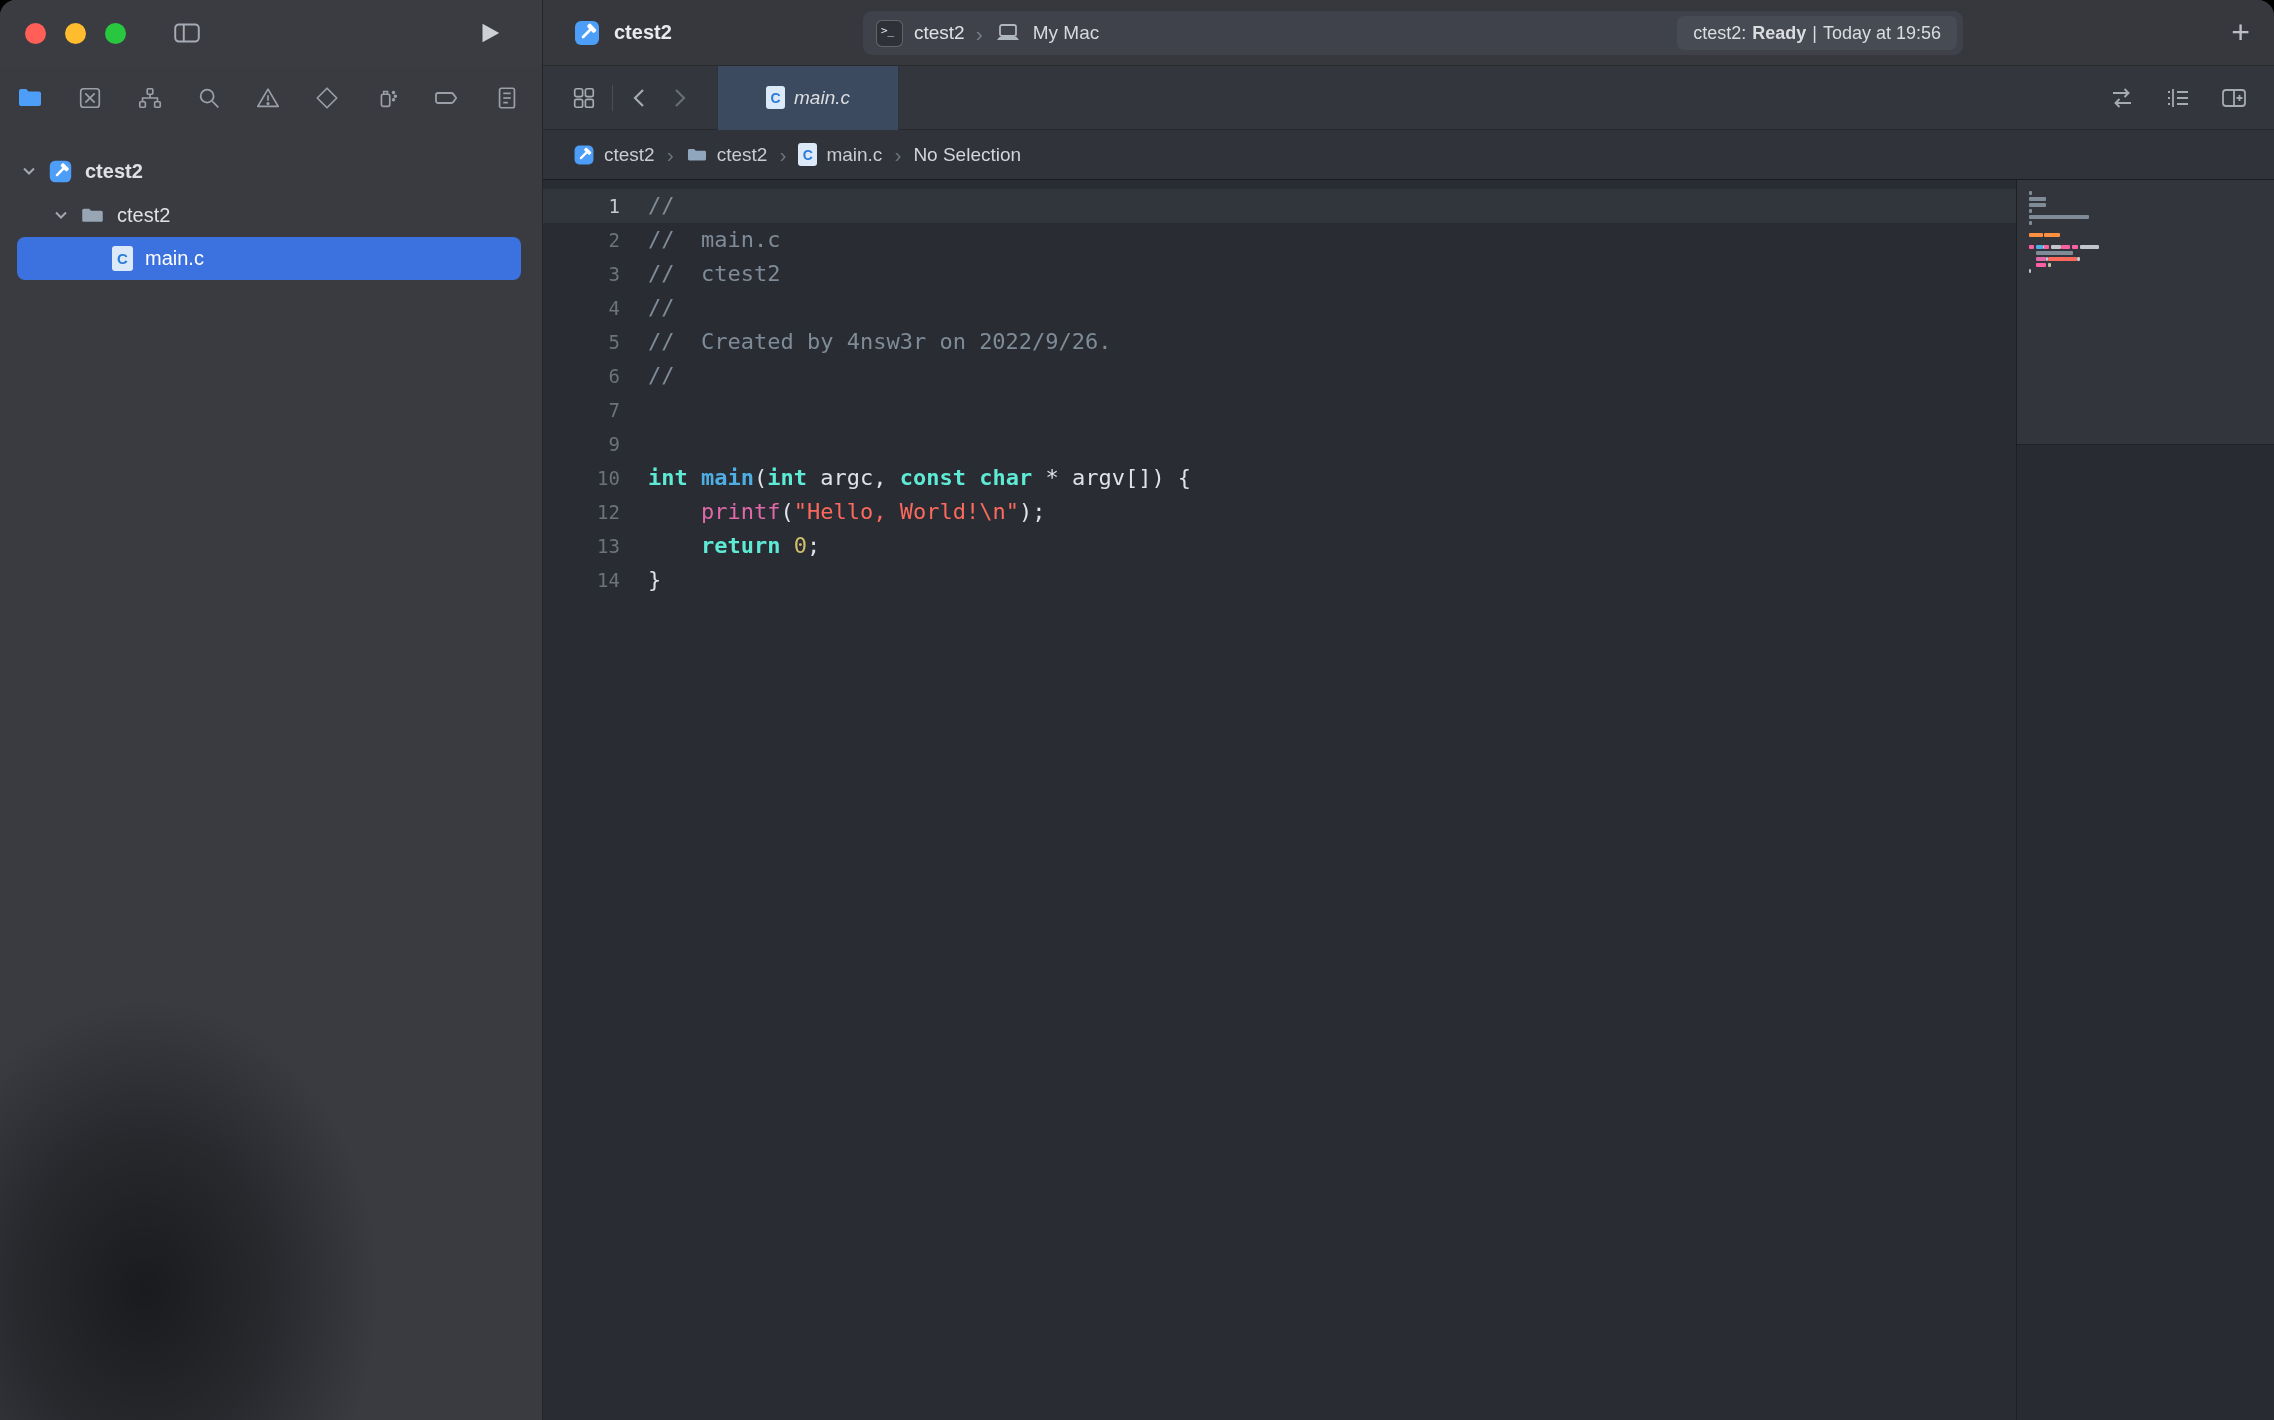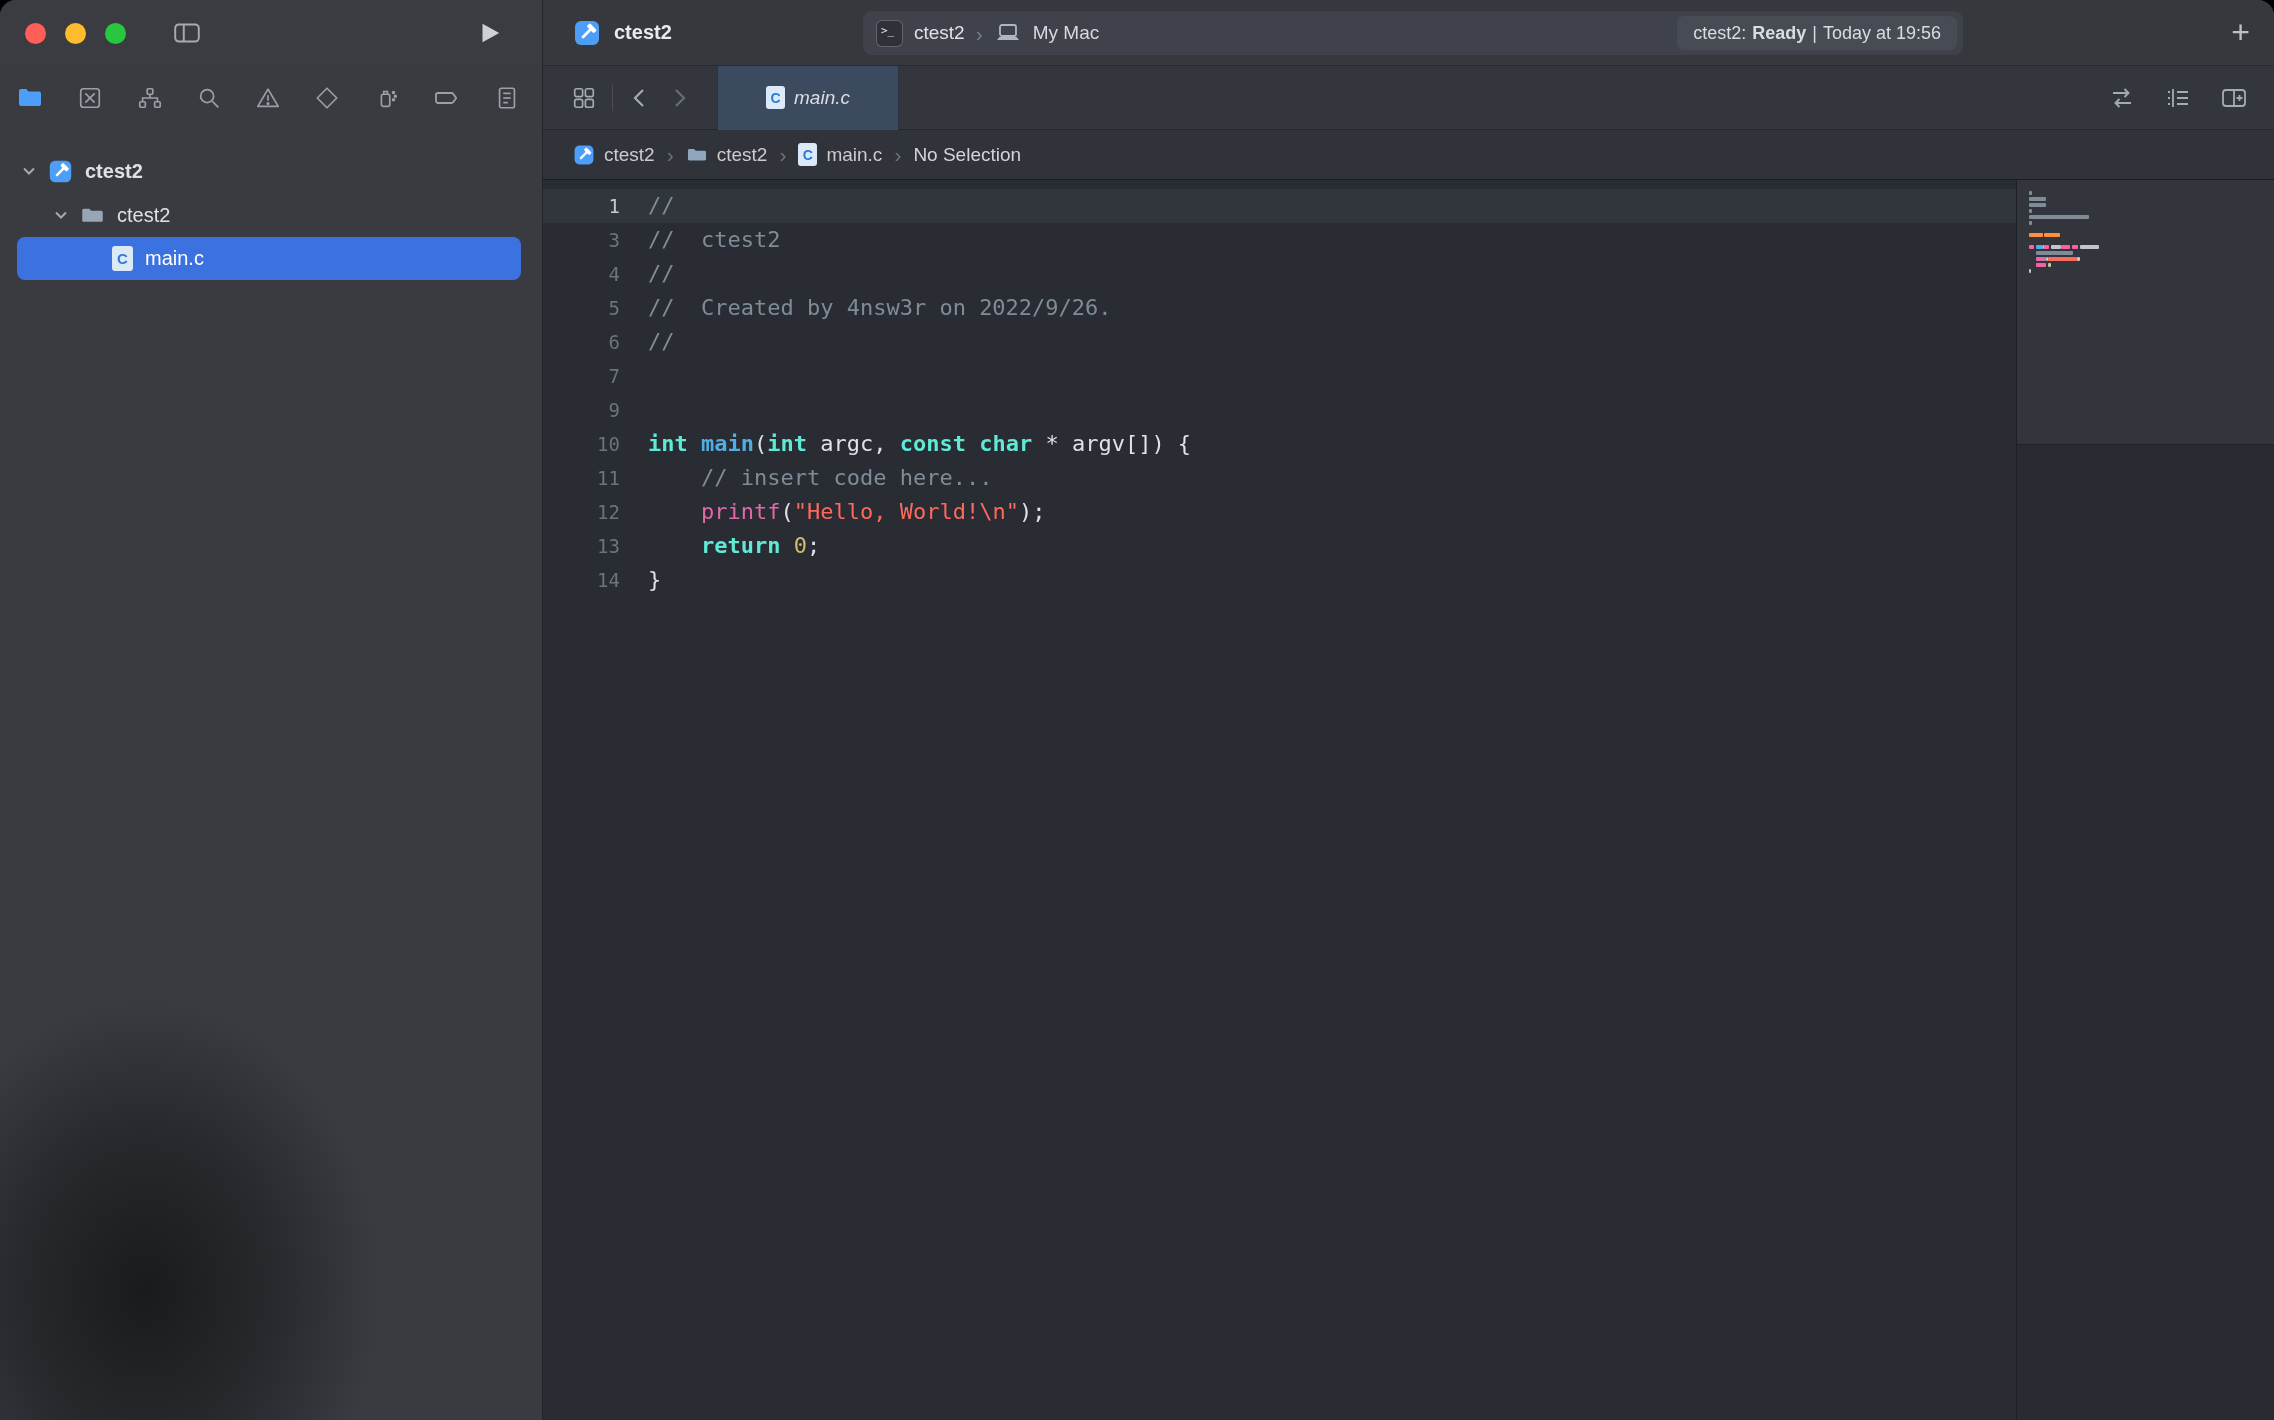--- a/index.html
+++ b/index.html
@@ -396,28 +396,28 @@
       <span class="jb-chevron">›</span>
       <span class="jb-item">
         <span style="color:#D2D5D9">No Selection</span>
       </span>
     </div>
 
     <div class="editor">
       <div class="code-scroll">
         <div>
             <div class="code-row active"><span class="ln">1</span><span class="code-text"><span class="tk-comment">//</span></span></div>
+            <div class="code-row"><span class="ln">2</span><span class="code-text"><span class="tk-comment">//  main.c</span></span></div>
             <div class="code-row"><span class="ln">3</span><span class="code-text"><span class="tk-comment">//  ctest2</span></span></div>
             <div class="code-row"><span class="ln">4</span><span class="code-text"><span class="tk-comment">//</span></span></div>
             <div class="code-row"><span class="ln">5</span><span class="code-text"><span class="tk-comment">//  Created by 4nsw3r on 2022/9/26.</span></span></div>
             <div class="code-row"><span class="ln">6</span><span class="code-text"><span class="tk-comment">//</span></span></div>
             <div class="code-row"><span class="ln">7</span><span class="code-text"></span></div>
             <div class="code-row"><span class="ln">9</span><span class="code-text"></span></div>
             <div class="code-row"><span class="ln">10</span><span class="code-text"><span class="tk-keyword">int</span><span class="tk-plain"> </span><span class="tk-fname">main</span><span class="tk-plain">(</span><span class="tk-keyword">int</span><span class="tk-plain"> argc, </span><span class="tk-keyword">const</span><span class="tk-plain"> </span><span class="tk-keyword">char</span><span class="tk-plain"> * argv[]) {</span></span></div>
-            <div class="code-row"><span class="ln">11</span><span class="code-text"><span class="tk-comment">    // insert code here...</span></span></div>
             <div class="code-row"><span class="ln">12</span><span class="code-text"><span class="tk-plain">    </span><span class="tk-func">printf</span><span class="tk-plain">(</span><span class="tk-string">"Hello, World!\n"</span><span class="tk-plain">);</span></span></div>
             <div class="code-row"><span class="ln">13</span><span class="code-text"><span class="tk-plain">    </span><span class="tk-keyword">return</span><span class="tk-plain"> </span><span class="tk-number">0</span><span class="tk-plain">;</span></span></div>
             <div class="code-row"><span class="ln">14</span><span class="code-text"><span class="tk-plain">}</span></span></div>
           </div>
       </div>
       <div class="minimap">
         <div class="mm-viewport"></div>
         <div class="mm-content">
             <div class="mm-row">
               <span class="mm-bar tk-comment" style="left: 0px; width: 3.4px;"></span>

